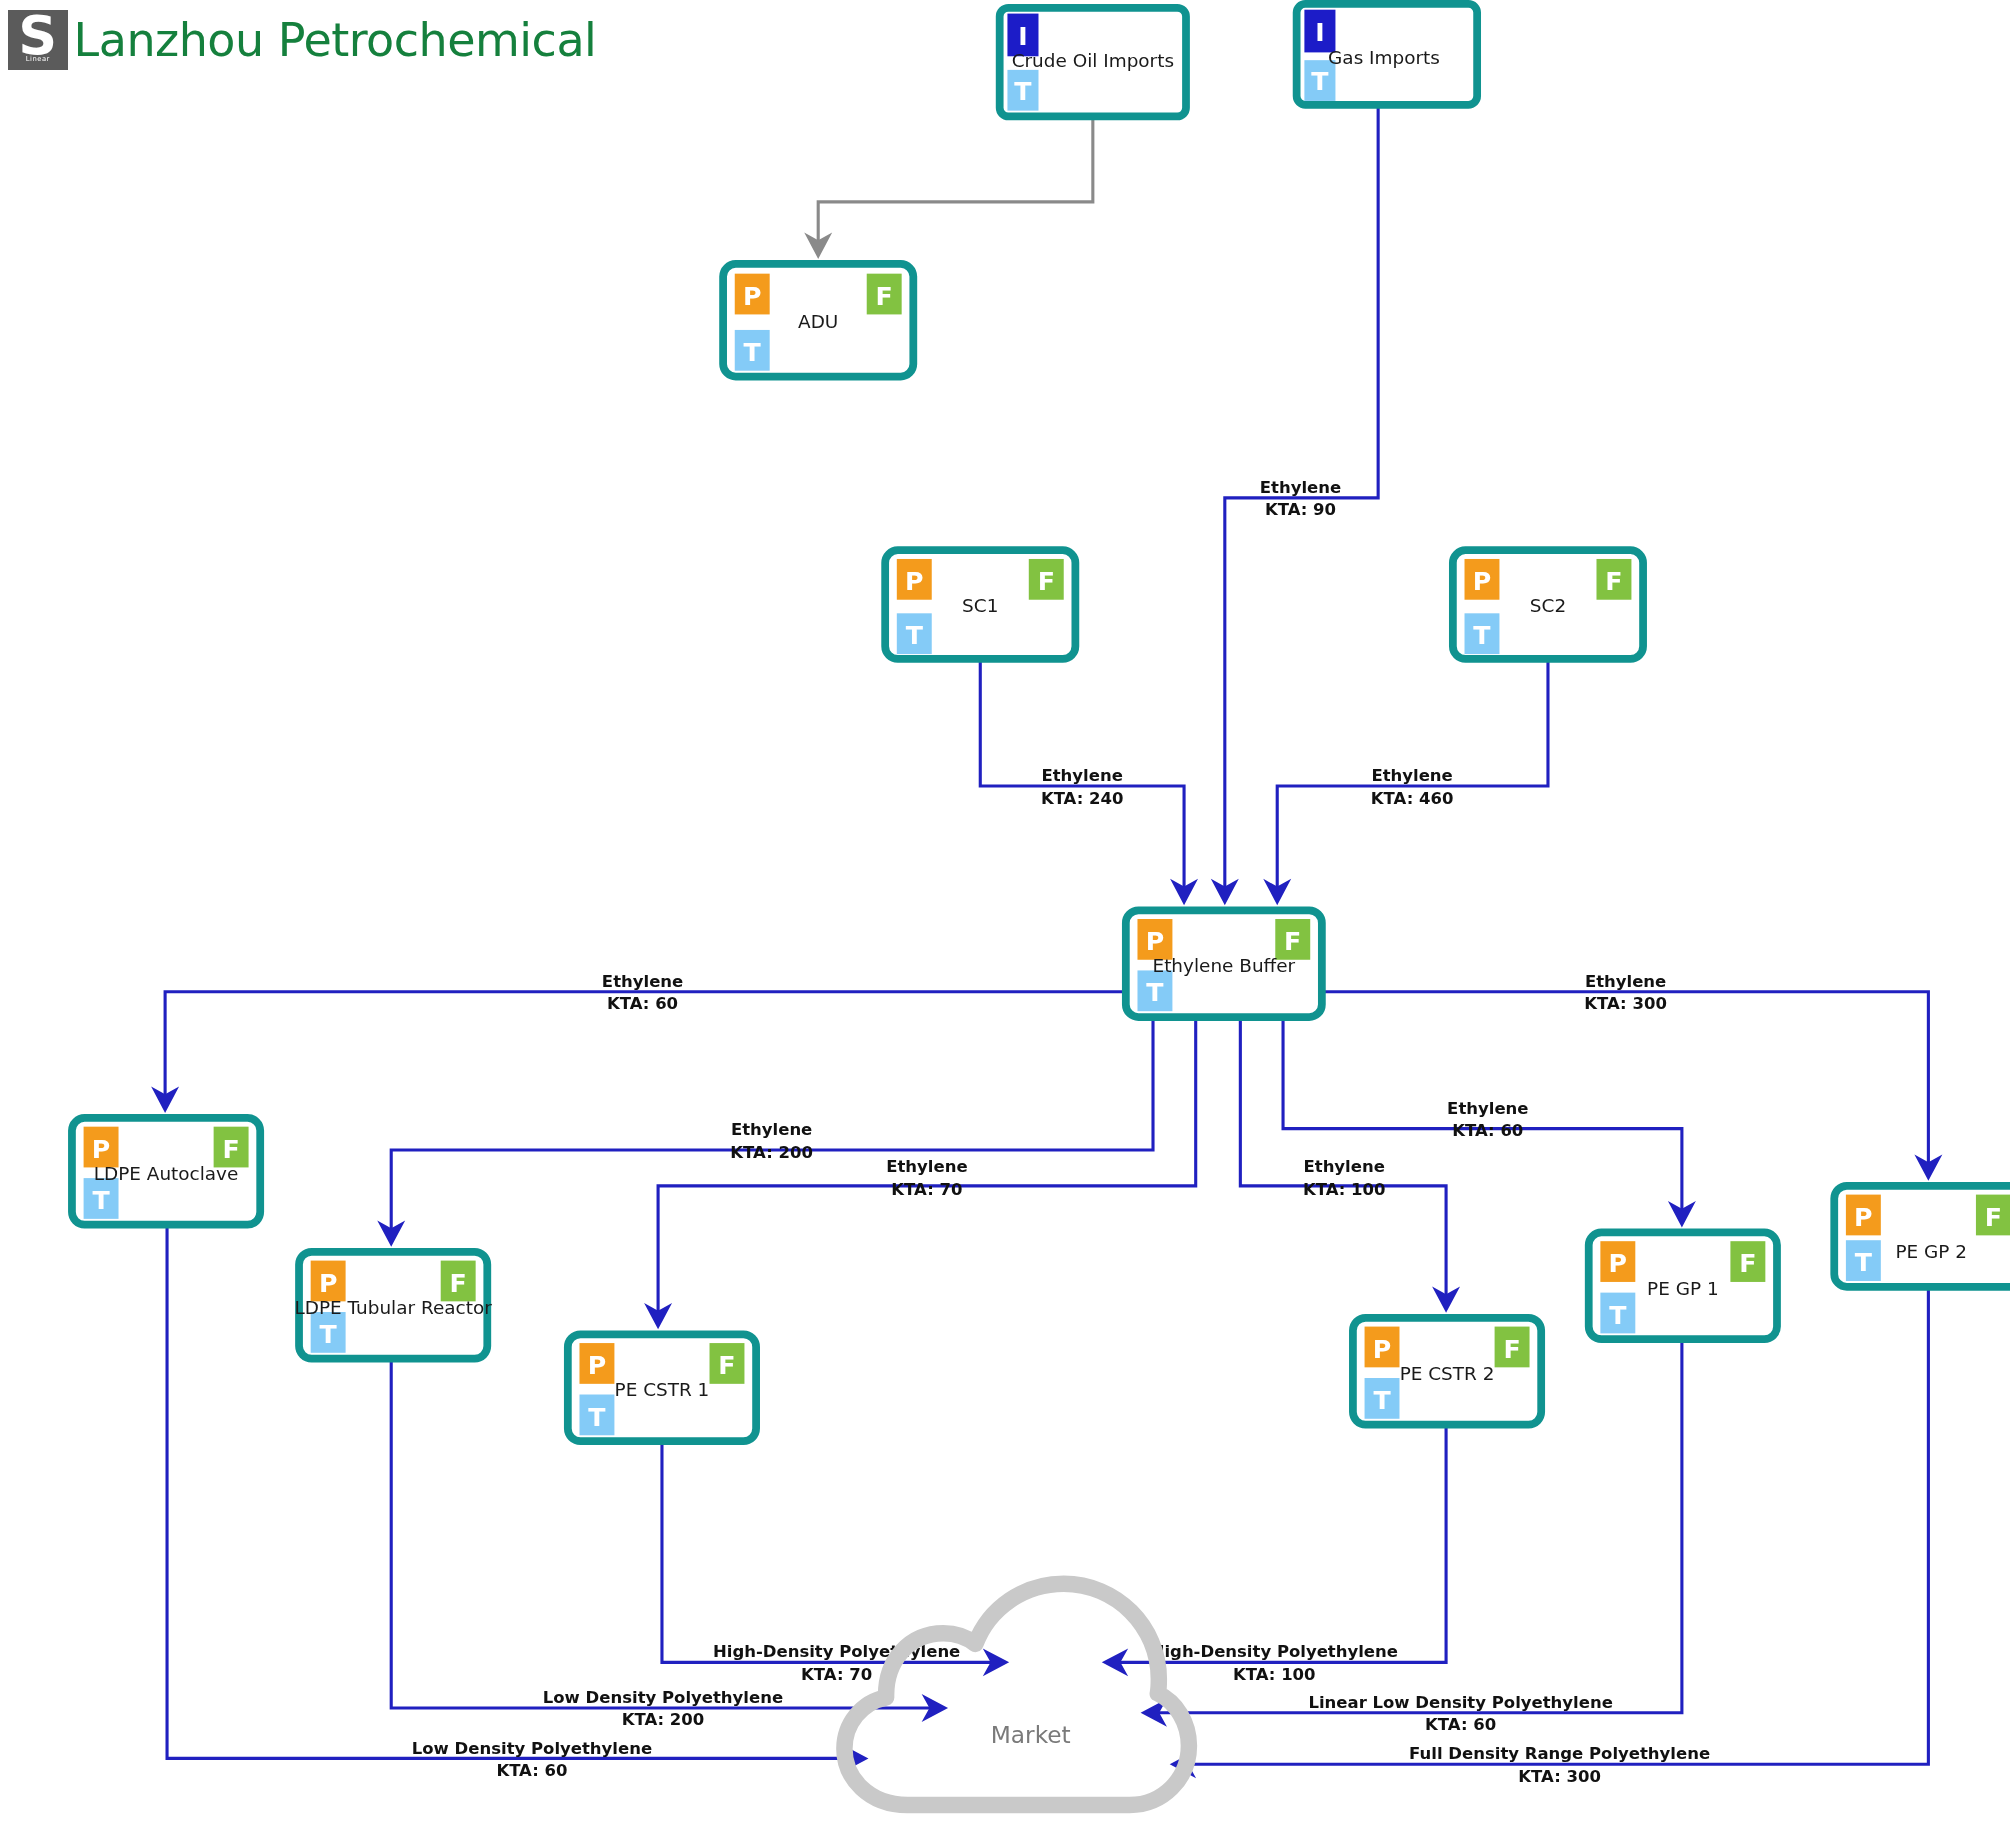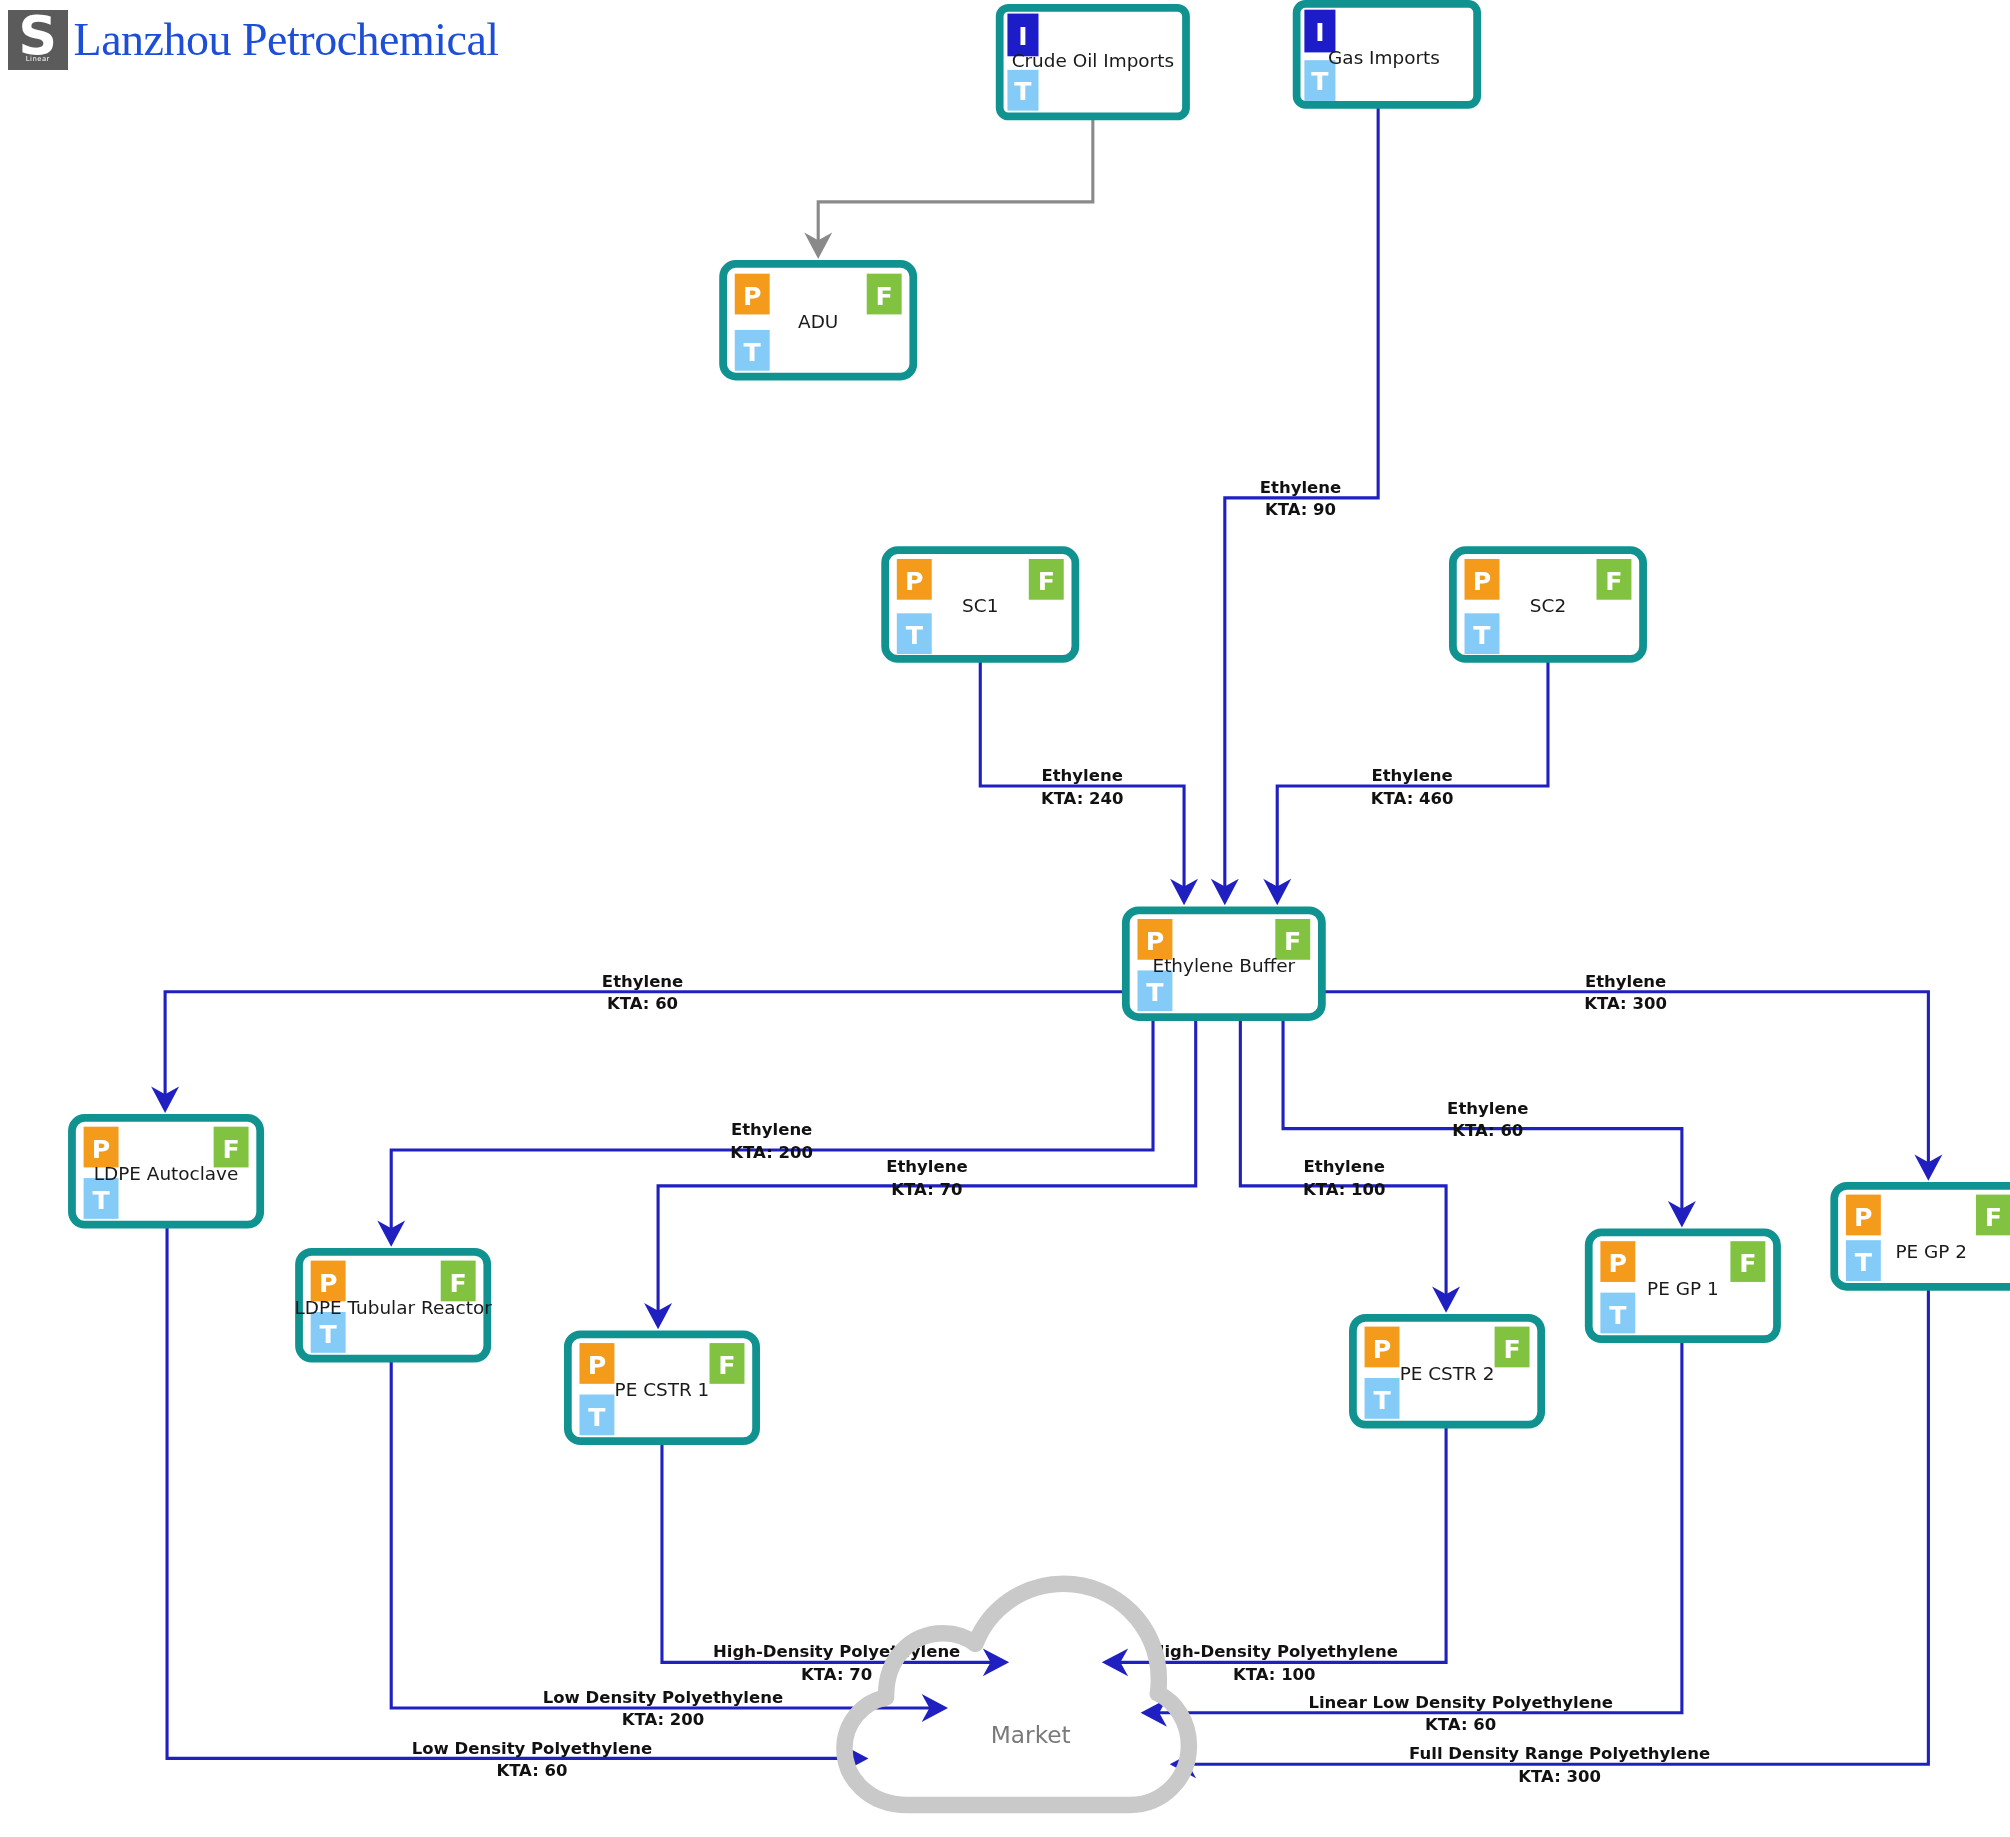--- a/index.html
+++ b/index.html
@@ -7,22 +7,22 @@
        font-family:"DejaVu Sans","Liberation Sans",sans-serif;}
 
   
   #header{position:absolute;left:7.8px;top:3.9px;display:flex;align-items:center;height:72px;}
   #logo-mark{width:60px;height:60px;background:#5b5b5b;position:relative;display:flex;
              align-items:center;justify-content:center;flex-direction:column;}
   #logo-mark .s-glyph{color:#ffffff;font-size:54px;font-weight:bold;line-height:47px;
                       font-family:"DejaVu Sans","Liberation Sans",sans-serif;margin-top:-3.9px;}
   #logo-mark .s-sub{color:#ffffff;font-size:6.8px;line-height:6.8px;letter-spacing:0.5px;
                     margin-top:-2.9px;margin-bottom:1.9px;}
-  #site-title{color:#1d4ed8;font-size:46px;font-weight:400;margin-left:5.8px;
-              letter-spacing:-0.5px;white-space:nowrap;font-family:Liberation Serif, serif;}
+  #site-title{color:#15803d;font-size:46px;font-weight:400;margin-left:5.8px;
+              letter-spacing:-0.5px;white-space:nowrap;}
 
   
   #canvas{position:absolute;left:0;top:0;width:2011px;height:1838px;}
 
   .node-box{fill:#ffffff;stroke:#109390;stroke-width:8px;}
   .node-label{fill:#1a1a1a;font-size:19px;text-anchor:middle;
               font-family:"DejaVu Sans","Liberation Sans",sans-serif;}
   .badge-p{fill:#f49b1c;}
   .badge-f{fill:#82c241;}
   .badge-t{fill:#84cbf7;}

